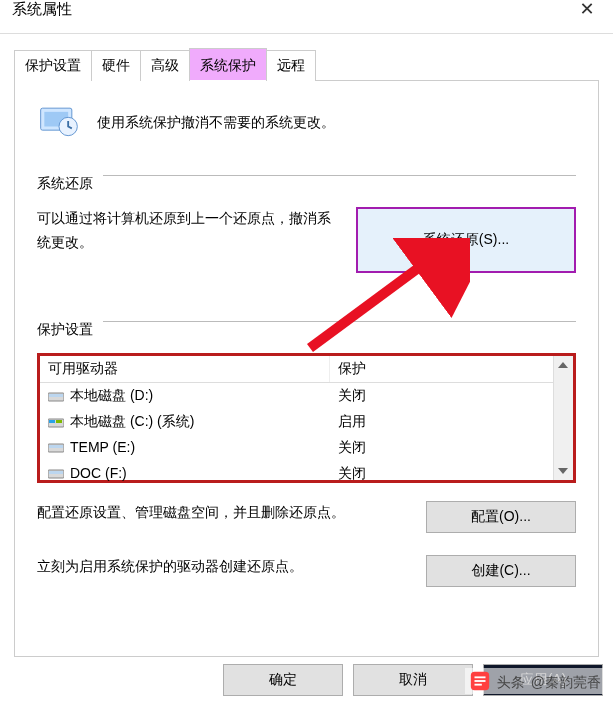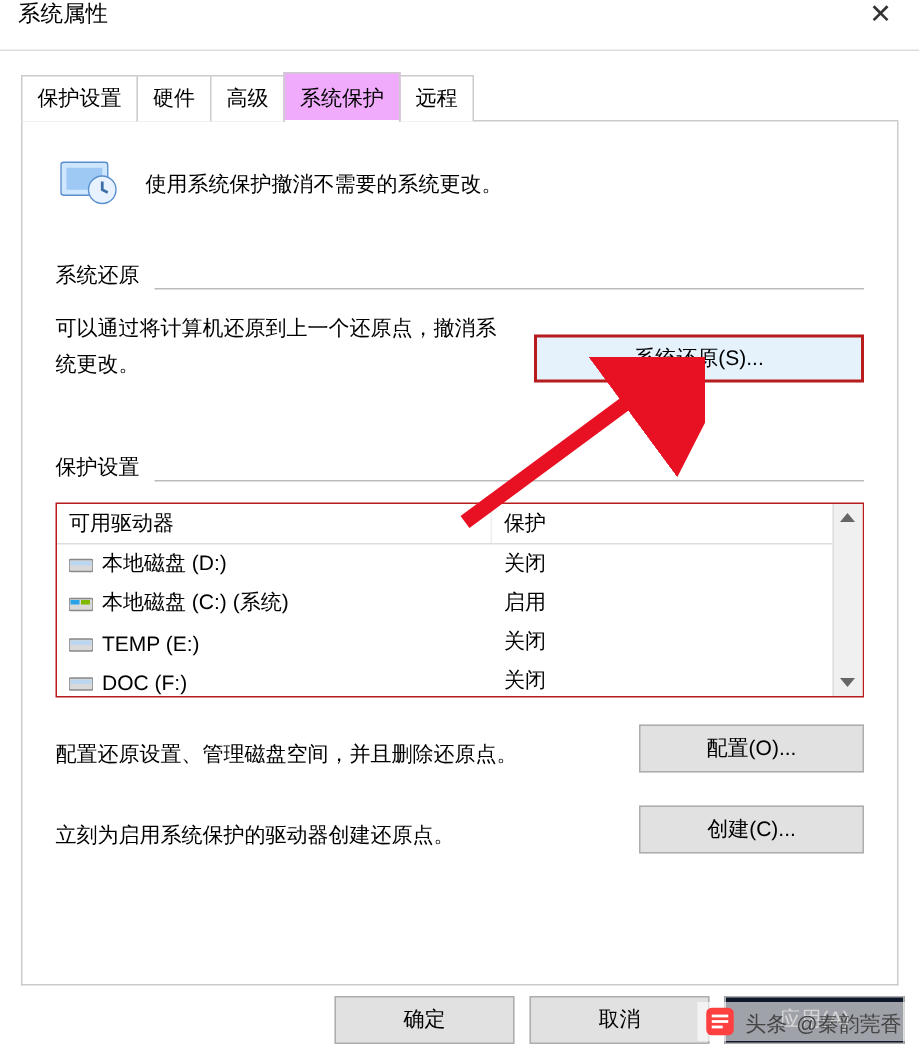--- a/index.html
+++ b/index.html
@@ -63,54 +63,54 @@
     border-top: none;
     margin: 0 14px;
     padding: 18px 22px 22px 22px;
     height: 576px;
     position: relative;
   }
   .introrow { display: flex; align-items: center; gap: 16px; margin-bottom: 32px; }
   .introrow .icon { width: 44px; height: 44px; flex: 0 0 44px; }
   .introrow .txt { font-size: 14px; padding-top: 4px; }
   .section-label {
-    display: flex; align-items: flex-end; gap: 10px; margin: 18px 0 14px 0;
+    display: flex; align-items: flex-start; gap: 10px; margin: 18px 0 14px 0;
     font-size: 14px;
   }
   .section-label .line { flex: 1; border-top: 1px solid #bbb; }
   .row {
-    display: flex; align-items: flex-end; gap: 18px; margin-bottom: 10px;
+    display: flex; align-items: flex-start; gap: 18px; margin-bottom: 10px;
   }
   .row .desc { flex: 1; font-size: 14px; line-height: 1.7; }
   .btn {
     min-width: 120px;
     padding: 6px 22px;
     border: 1px solid #adadad;
     background: #e1e1e1;
     font-size: 14px;
     font-family: inherit;
     text-align: center;
   }
   .btn.wide { min-width: 220px; }
-  .btn.focused { border: 2px solid #b91c1c; padding: 5px 19px; background:#e5f1fb; }
+  .btn.focused { border: 2px solid #a21caf; padding: 22px 19px; background:#e5f1fb; }
   .drivelist {
     margin-top: 4px;
-    border: 1px solid #b91c1c;
+    border: 3px solid #b91c1c;
     height: 130px;
     display: flex;
   }
   .drivelist .cols { flex: 1; }
   .drivelist .hdr {
     display: flex; border-bottom: 1px solid #ddd; font-size: 14px;
     background: #fff;
   }
   .drivelist .hdr .c1 { width: 290px; padding: 4px 8px; border-right: 1px solid #eee; }
   .drivelist .hdr .c2 { flex: 1; padding: 4px 8px; }
   .drivelist .rowd {
-    display: flex; font-size: 14px; align-items: flex-end; padding: 2px 0;
+    display: flex; font-size: 14px; align-items: flex-start; padding: 2px 0;
   }
   .drivelist .rowd .c1 { width: 290px; padding: 2px 8px; display:flex; align-items:center; gap:6px; }
   .drivelist .rowd .c2 { flex: 1; padding: 2px 8px; }
   .drivelist .scroll {
     width: 20px; background: #f0f0f0; border-left: 1px solid #ddd; position: relative;
   }
   .drivelist .scroll::before, .drivelist .scroll::after {
     content: ""; position: absolute; left: 4px; width: 0; height: 0;
     border-left: 5px solid transparent; border-right: 5px solid transparent;
   }

